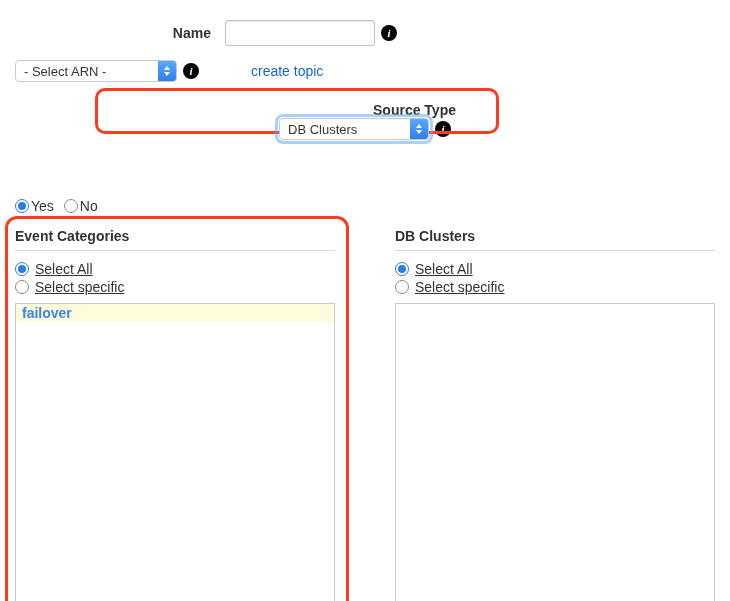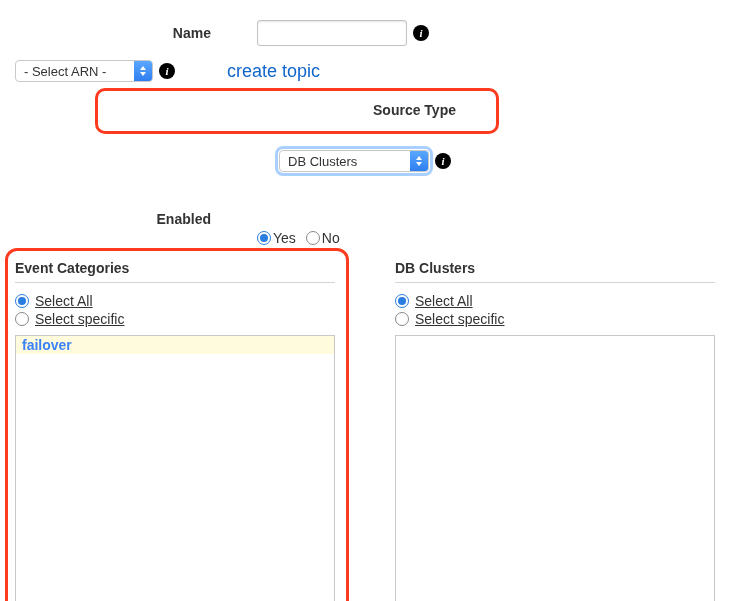--- a/index.html
+++ b/index.html
@@ -8,21 +8,20 @@
       font-size: 14px;
       color: #333;
       padding: 20px 15px;
       width: 730px;
     }
     .form-row {
       display: flex;
       align-items: center;
       margin-bottom: 14px;
       position: relative;
-      gap: 32px;
     }
     .label-col {
       width: 210px;
       text-align: right;
       padding-right: 14px;
       font-weight: bold;
       color: #333;
     }
     .ctrl-col {
       display: flex;
@@ -55,21 +54,21 @@
       position: relative;
       display: inline-flex;
       align-items: center;
       height: 22px;
       background: #fff;
       border: 1px solid #c8c8c8;
       border-radius: 4px;
       overflow: hidden;
       font-size: 13px;
     }
-    .mac-select.small { width: 138px; }
+    .mac-select.small { width: 162px; }
     .mac-select.focus {
       outline: 3px solid rgba(100,170,255,.55);
       outline-offset: 1px;
     }
     .mac-select .sel-text {
       flex: 1;
       padding: 0 8px;
       white-space: nowrap;
       overflow: hidden;
       color: #333;
@@ -86,21 +85,21 @@
       content: "";
       width: 0; height: 0;
       border-left: 3.5px solid transparent;
       border-right: 3.5px solid transparent;
     }
     .mac-select .sel-btn::before { border-bottom: 4px solid #fff; margin-bottom: 1px; }
     .mac-select .sel-btn::after  { border-top: 4px solid #fff; margin-top: 1px; }
 
     .link-create {
       color: #1166cc;
-      font-size: 18px;
+      font-size: 14px;
       cursor: pointer;
       margin-left: 46px;
     }
 
     .hl-box {
       position: absolute;
       border: 3px solid #ff3b1f;
       border-radius: 10px;
       left: 80px;
       top: -8px;
@@ -215,21 +214,20 @@
   <div class="ctrl-col">
     <div class="mac-select small focus" style="width:150px">
       <span class="sel-text">DB Clusters</span>
       <span class="sel-btn"></span>
     </div>
     <span class="info-dot">i</span>
   </div>
 </div>
 
 <div class="form-row radio-row">
-  <div class="label-col">Enabled</div>
   <div class="ctrl-col">
     <label>
       <input type="radio" name="enabled" checked="" style="">
       <span>Yes</span>
     </label>
     <label>
       <input type="radio" name="enabled" style="">
       <span>No</span>
     </label>
   </div>

